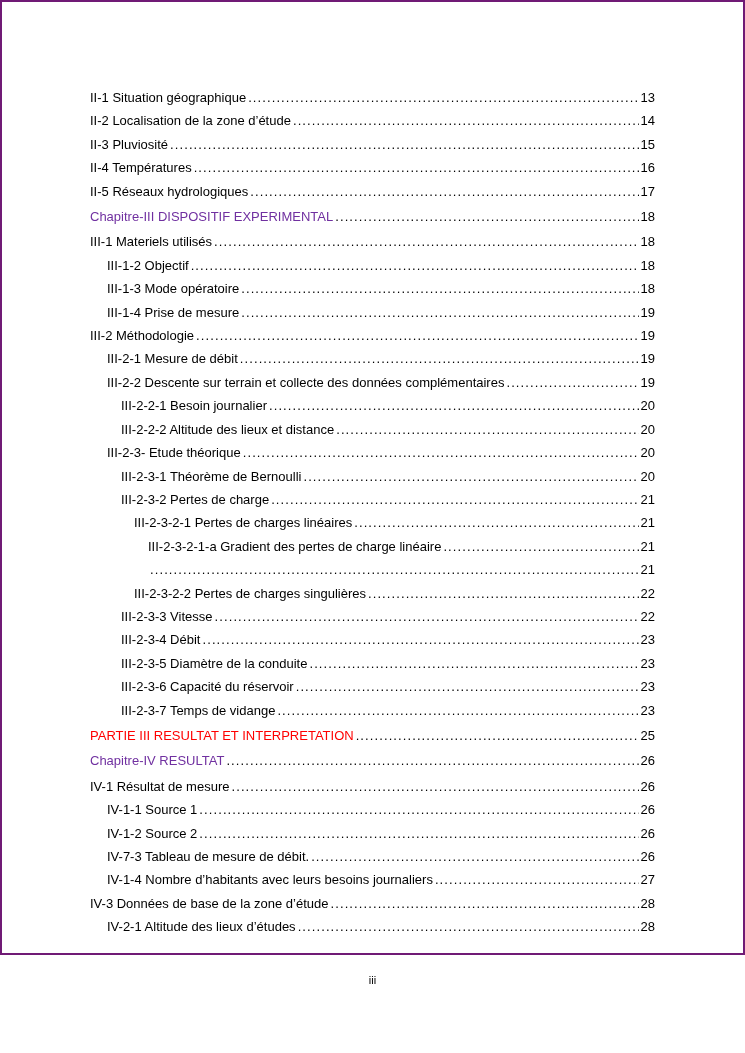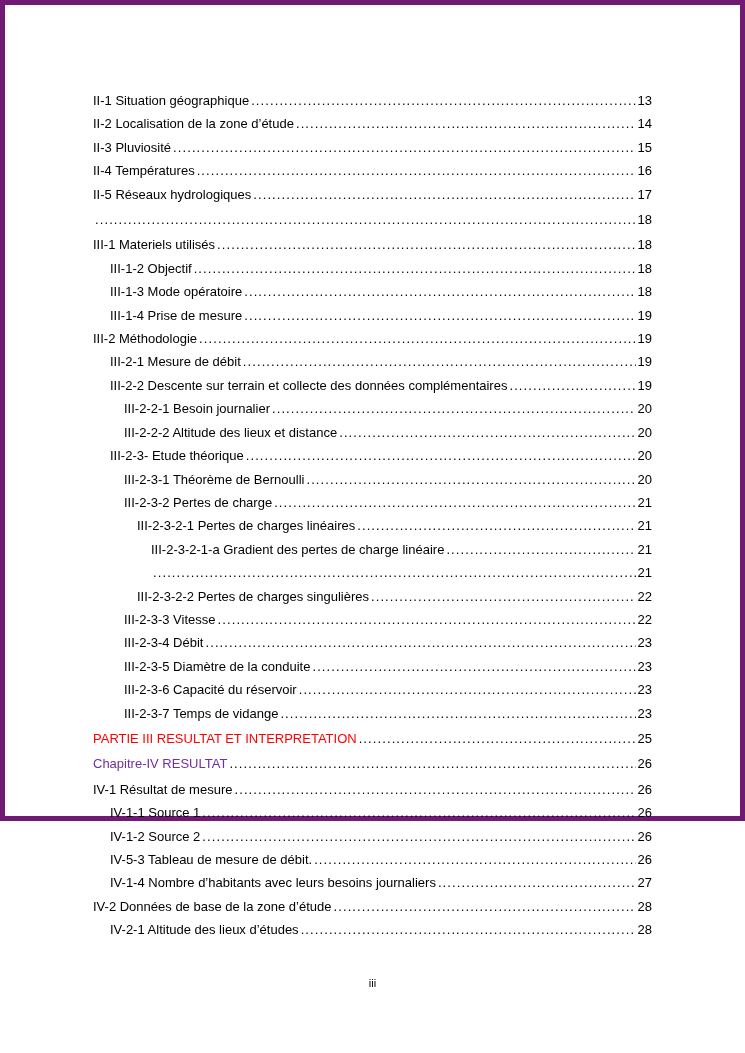--- a/index.html
+++ b/index.html
@@ -11,23 +11,23 @@
   *{box-sizing:border-box;}
   html,body{margin:0;padding:0;}
   body{
     width:745px;height:1053px;
     background:var(--page-bg);
     font-family:"Liberation Sans", sans-serif;
     color:var(--text-color);
   }
   .page{
     position:relative;
-    width:745px;height:821px;
+    width:745px;height:955px;
     background:var(--page-bg);
-    border:5px solid #701a75;
+    border:2px solid #701a75;
   }
   .toc{
     position:absolute;
     left:88px;
     right:88px;
     top:84px;
   }
   .toc-row{
     display:flex;
     align-items:baseline;
@@ -92,20 +92,21 @@
         <span class="toc-label">II-4 Températures</span>
         <span class="toc-dots">........................................................................................................................................................................................................</span>
         <span class="toc-page">16</span>
       </div>
       <div class="toc-row level-0 style-normal">
         <span class="toc-label">II-5 Réseaux hydrologiques</span>
         <span class="toc-dots">........................................................................................................................................................................................................</span>
         <span class="toc-page">17</span>
       </div>
       <div class="toc-row level-0 style-chapter">
+        <span class="toc-label">Chapitre-III DISPOSITIF EXPERIMENTAL</span>
         <span class="toc-dots">........................................................................................................................................................................................................</span>
         <span class="toc-page">18</span>
       </div>
       <div class="toc-row level-0 style-normal">
         <span class="toc-label">III-1 Materiels utilisés</span>
         <span class="toc-dots">........................................................................................................................................................................................................</span>
         <span class="toc-page">18</span>
       </div>
       <div class="toc-row level-1 style-normal">
         <span class="toc-label">III-1-2 Objectif</span>
@@ -225,31 +226,31 @@
         <span class="toc-label">IV-1-1 Source 1</span>
         <span class="toc-dots">........................................................................................................................................................................................................</span>
         <span class="toc-page">26</span>
       </div>
       <div class="toc-row level-1 style-normal">
         <span class="toc-label">IV-1-2 Source 2</span>
         <span class="toc-dots">........................................................................................................................................................................................................</span>
         <span class="toc-page">26</span>
       </div>
       <div class="toc-row level-1 style-normal">
-        <span class="toc-label">IV-5-3 Tableau de mesure de débit.</span>
+        <span class="toc-label">IV-7-3 Tableau de mesure de débit.</span>
         <span class="toc-dots">........................................................................................................................................................................................................</span>
         <span class="toc-page">26</span>
       </div>
       <div class="toc-row level-1 style-normal">
         <span class="toc-label">IV-1-4 Nombre d’habitants avec leurs besoins journaliers</span>
         <span class="toc-dots">........................................................................................................................................................................................................</span>
         <span class="toc-page">27</span>
       </div>
       <div class="toc-row level-0 style-normal">
-        <span class="toc-label">IV-2 Données de base de la zone d’étude</span>
+        <span class="toc-label">IV-3 Données de base de la zone d’étude</span>
         <span class="toc-dots">........................................................................................................................................................................................................</span>
         <span class="toc-page">28</span>
       </div>
       <div class="toc-row level-1 style-normal">
         <span class="toc-label">IV-2-1 Altitude des lieux d’études</span>
         <span class="toc-dots">........................................................................................................................................................................................................</span>
         <span class="toc-page">28</span>
       </div>
     </div>
   <div class="footer">

